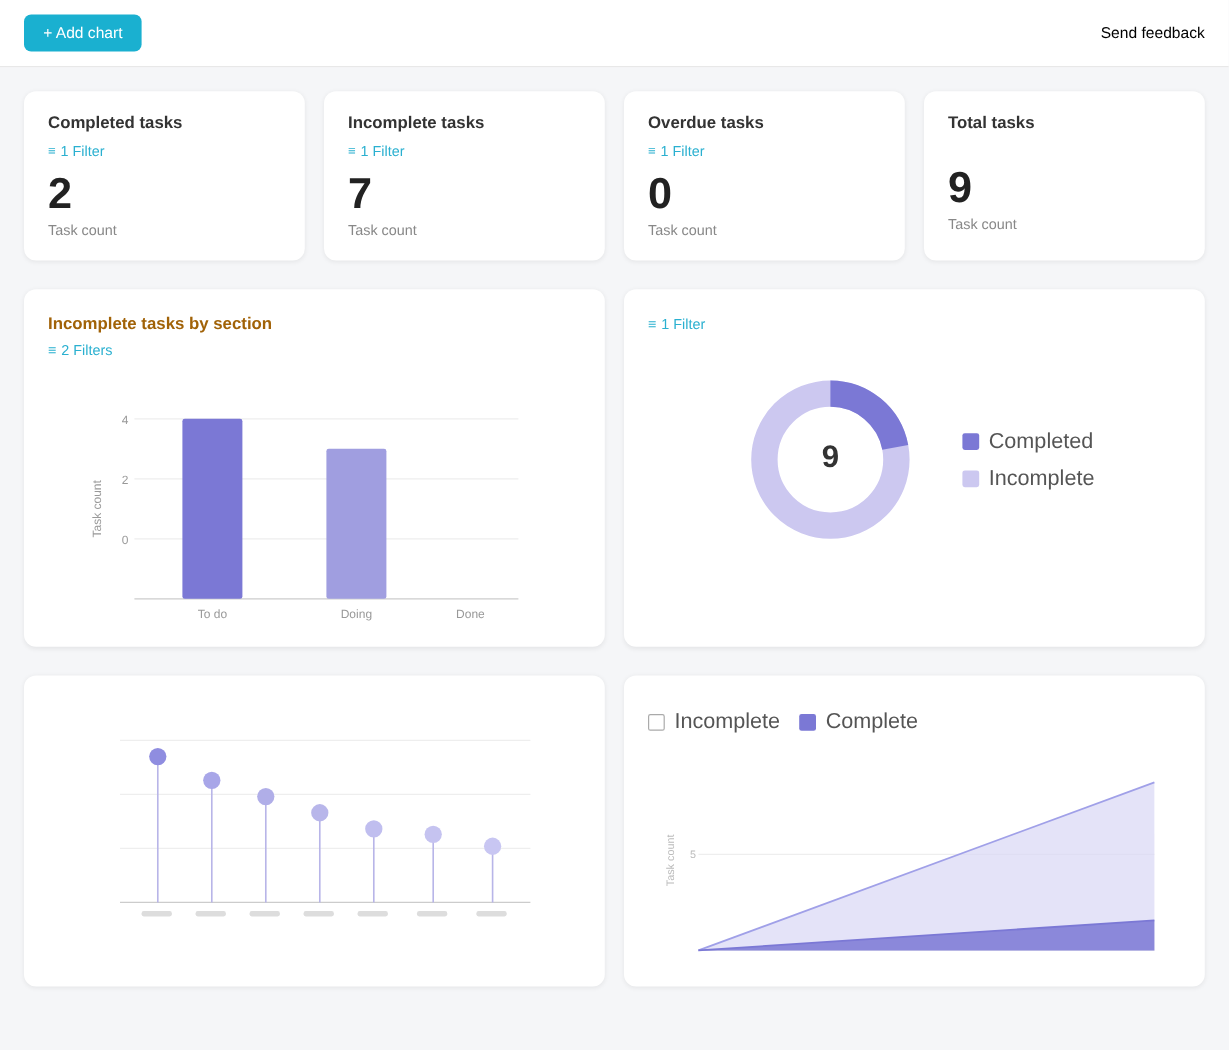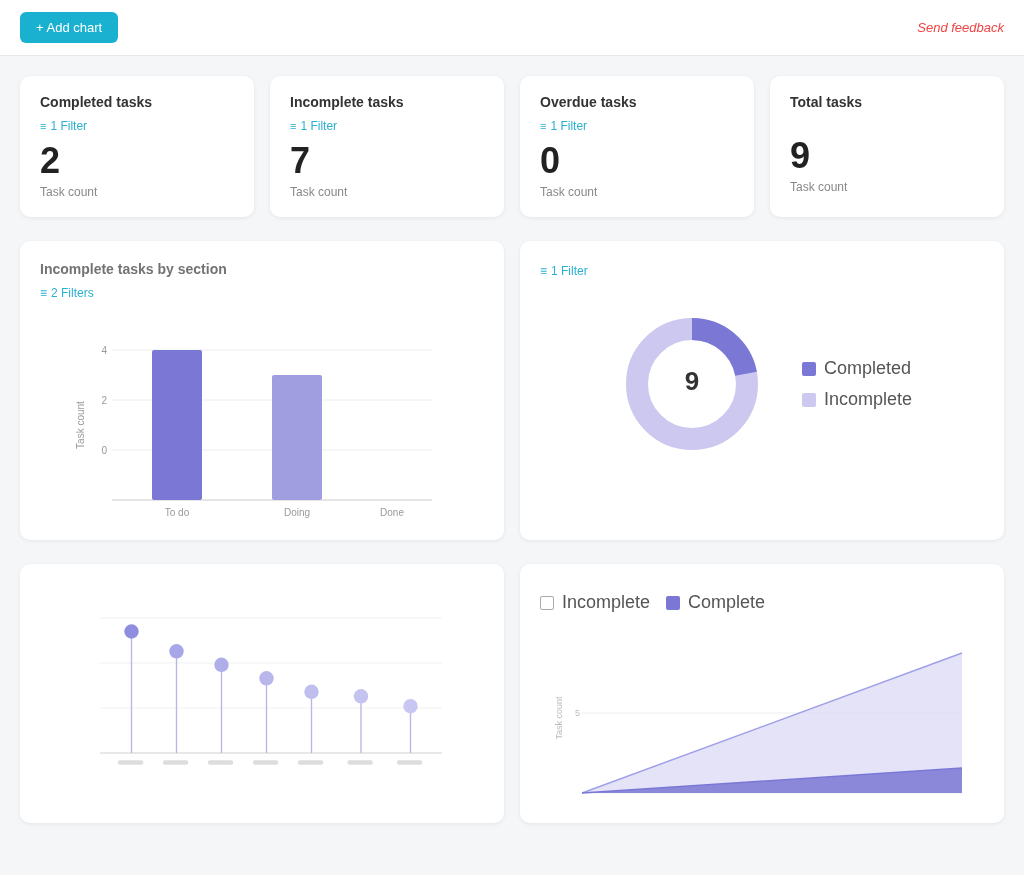--- a/index.html
+++ b/index.html
@@ -19,25 +19,24 @@
       border: none;
       padding: 8px 16px;
       border-radius: 6px;
       font-size: 13px;
       cursor: pointer;
       display: flex;
       align-items: center;
       gap: 6px;
     }
     .send-feedback {
-      color: #ef4444;
+      color: #000000;
       font-size: 13px;
       text-decoration: none;
       cursor: pointer;
-      font-style: italic;
     }
 
     .dashboard {
       padding: 20px;
       display: flex;
       flex-direction: column;
       gap: 24px;
     }
 
     .card {
@@ -88,21 +87,21 @@
     
     .middle-row {
       display: grid;
       grid-template-columns: 1fr 1fr;
       gap: 16px;
     }
 
     .chart-title {
       font-size: 14px;
       font-weight: 600;
-      color: #737373;
+      color: #a16207;
       margin-bottom: 6px;
     }
 
     
     .bar-chart-area {
       margin-top: 10px;
       position: relative;
       height: 200px;
     }
     .bar-chart-svg {

